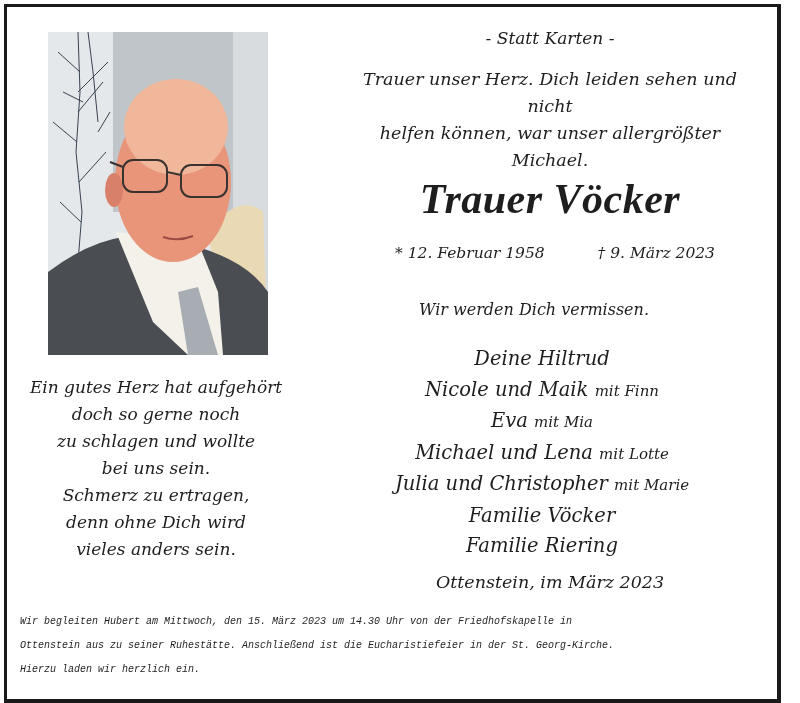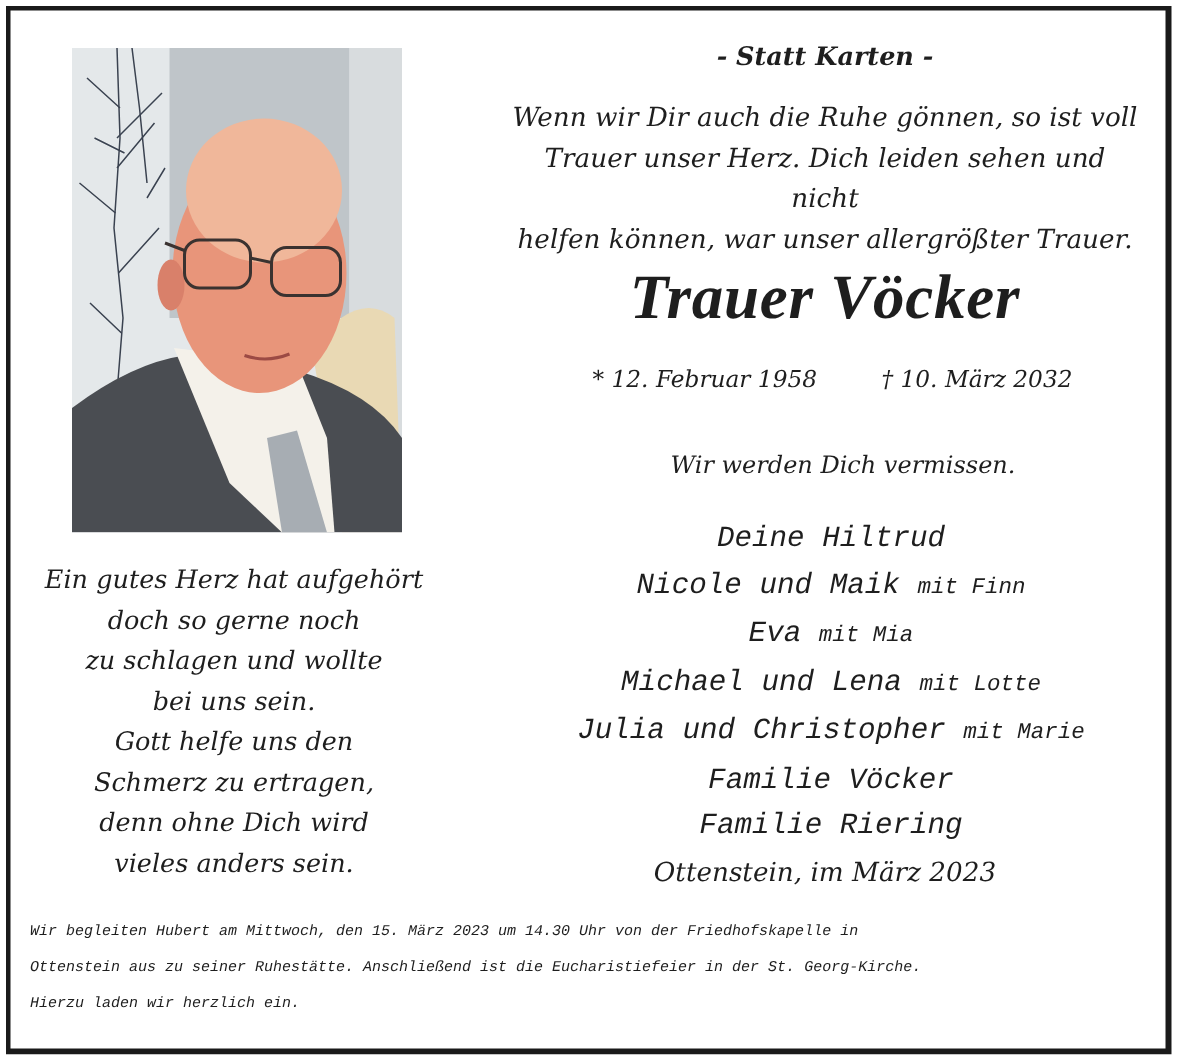--- a/index.html
+++ b/index.html
@@ -6,27 +6,27 @@
   body { width: 800px; height: 703px; position: relative; overflow: hidden;
          font-family: "DejaVu Serif", "Liberation Serif", serif; color: #1e1e1e; }
   .frame { position: absolute; left: 4px; top: 4px; width: 770px; height: 692px;
            border: 3px solid #1a1a1a; border-right-width: 4px; border-bottom-width: 4px;
            box-sizing: content-box; background: #fff; }
   .photo { position: absolute; left: 48px; top: 32px; width: 220px; height: 323px;
            overflow: hidden; background: #dfe3e6; }
   .it { font-style: italic; }
   .center { text-align: center; }
   .abs { position: absolute; }
-  .statt { left: 340px; top: 28px; width: 420px; font-size: 17px; font-weight: bold; }
+  .statt { left: 340px; top: 28px; width: 420px; font-size: 17px; font-weight: normal; }
   .motto { left: 340px; top: 66px; width: 420px; font-size: 17.5px; line-height: 27px; }
   .name { left: 340px; top: 175px; width: 420px; font-size: 42px; font-weight: bold; letter-spacing: 0.5px;
           font-family: "Liberation Serif", "DejaVu Serif", serif; }
   .dates { left: 395px; top: 244px; width: 320px; font-size: 15.5px; display: flex; justify-content: space-between; }
-  .miss { left: 352px; top: 300px; width: 420px; font-size: 16px; }
-  .mourners { left: 384px; top: 344px; width: 340px; font-size: 19.5px; line-height: 30.5px; font-family: Liberation Mono, monospace; }
+  .miss { left: 324px; top: 300px; width: 420px; font-size: 16px; }
+  .mourners { left: 372px; top: 344px; width: 340px; font-size: 19.5px; line-height: 30.5px; }
   .mourners .small { font-size: 15px; text-align: center; }
   .place { left: 380px; top: 572px; width: 340px; font-size: 17.5px; }
   .poem { left: 22px; top: 374px; width: 268px; font-size: 17px; line-height: 27px; }
   .footer { left: 20px; top: 610px; width: 750px; font-size: 10px; line-height: 24px;
             font-family: Liberation Mono, monospace; }
 </style>
 </head>
 <body>
 
 <div class="frame"></div>
@@ -53,30 +53,29 @@
       <rect x="133" y="133" width="46" height="32" rx="10"></rect>
       <path d="M119 140 L133 143 M75 135 L62 130"></path>
     </g>
     <path d="M115 205 Q130 210 145 204" stroke="#9c4a44" stroke-width="2" fill="none"></path>
   </svg>
 </div>
 
 <div class="abs center it statt">- Statt Karten -</div>
 
 <div class="abs center it motto">
-  <div>Wenn wir Dir auch die Ruhe gönnen, so ist voll</div>
   <div>Trauer unser Herz. Dich leiden sehen und nicht</div>
-  <div>helfen können, war unser allergrößter Trauer.</div>
+  <div>helfen können, war unser allergrößter Michael.</div>
 </div>
 
 <div class="abs center it name">Trauer Vöcker</div>
 
 <div class="abs it dates">
   <span>* 12. Februar 1958</span>
-  <span>† 10. März 2032</span>
+  <span>† 9. März 2023</span>
 </div>
 
 <div class="abs center it miss">Wir werden Dich vermissen.</div>
 
 <div class="abs center it mourners">
   <div><span>Deine Hiltrud</span></div>
   <div><span>Nicole und Maik</span> <span class="small">mit Finn</span></div>
   <div><span>Eva</span> <span class="small">mit Mia</span></div>
   <div><span>Michael und Lena</span> <span class="small">mit Lotte</span></div>
   <div><span>Julia und Christopher</span> <span class="small">mit Marie</span></div>
@@ -84,21 +83,20 @@
   <div><span>Familie Riering</span></div>
 </div>
 
 <div class="abs center it place">Ottenstein, im März 2023</div>
 
 <div class="abs center it poem">
   <div>Ein gutes Herz hat aufgehört</div>
   <div>doch so gerne noch</div>
   <div>zu schlagen und wollte</div>
   <div>bei uns sein.</div>
-  <div>Gott helfe uns den</div>
   <div>Schmerz zu ertragen,</div>
   <div>denn ohne Dich wird</div>
   <div>vieles anders sein.</div>
 </div>
 
 <div class="abs it footer">
   <div>Wir begleiten Hubert am Mittwoch, den 15. März 2023 um 14.30 Uhr von der Friedhofskapelle in</div>
   <div>Ottenstein aus zu seiner Ruhestätte. Anschließend ist die Eucharistiefeier in der St. Georg-Kirche.</div>
   <div>Hierzu laden wir herzlich ein.</div>
 </div>

